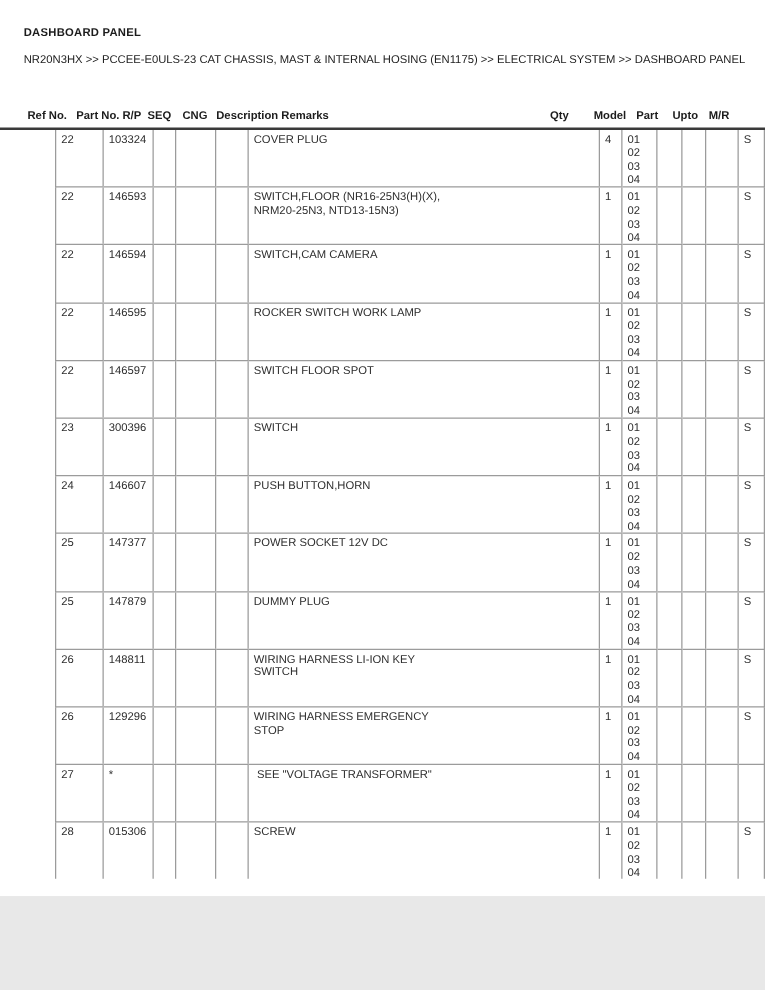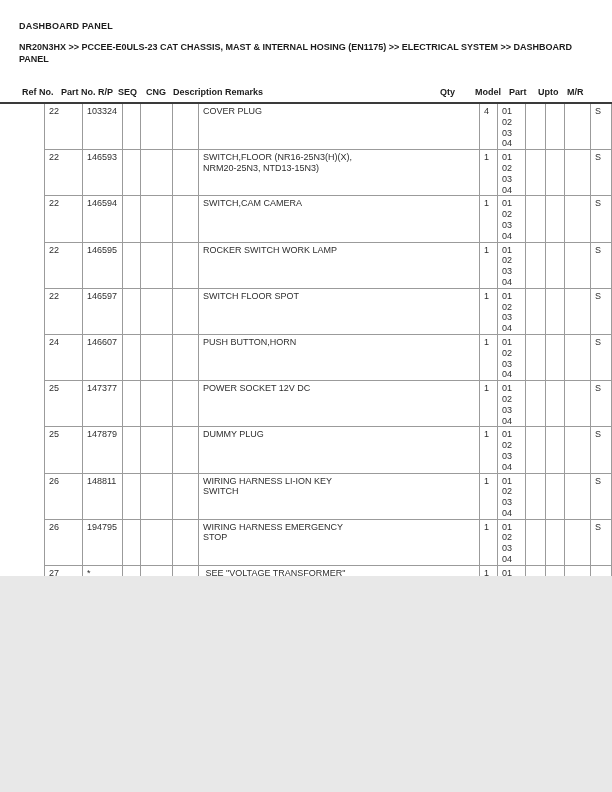--- a/index.html
+++ b/index.html
@@ -4,34 +4,34 @@
 <style>
   :root{
     --page-background:#ffffff;
     --text:#1c1c1c;
     --table-border:#9b9b9b;
     --header-rule:#3a3a3a;
   }
   html,body{margin:0;padding:0;background:#e8e8e8;}
   .page{
     position:relative;
-    width:612px;height:576px;
+    width:612px;height:717px;
     background:var(--page-background);
     overflow:hidden;
     font-family:"Liberation Sans","DejaVu Sans",sans-serif;
     color:var(--text);
   }
   .title{
     position:absolute;left:19px;top:21px;
     font-size:9px;font-weight:bold;letter-spacing:.2px;color:var(--text);
     white-space:nowrap;
   }
   .breadcrumb{
     position:absolute;left:19px;top:41px;width:578px;
-    font-size:9px;font-weight:bold;line-height:12px;color:var(--text);
+    font-size:9px;font-weight:normal;line-height:12px;color:var(--text);
   }
   .thead{position:absolute;left:0;top:87px;width:612px;height:15px;text-align:center;}
   .thead span{
     position:absolute;top:0;
     font-size:9px;font-weight:bold;color:var(--text);white-space:nowrap;
   }
   .h0{left:22px}.h1{left:61px}.h2{left:98px}.h3{left:118px}.h4{left:146px}
   .h5{left:173px}.h6{left:440px}.h7{left:475px}.h8{left:509px}.h9{left:538px}.h10{left:567px}
   .rule{
     position:absolute;left:0;top:102px;width:612px;height:2px;
@@ -182,20 +182,37 @@
     <td>01
 02
 03
 04</td>
     <td></td>
     <td></td>
     <td></td>
     <td>S</td>
   </tr>
 
+  <tr>
+    <td>23</td>
+    <td>300396</td>
+    <td></td>
+    <td></td>
+    <td></td>
+    <td>SWITCH</td>
+    <td>1</td>
+    <td>01
+02
+03
+04</td>
+    <td></td>
+    <td></td>
+    <td></td>
+    <td>S</td>
+  </tr>
 
   <tr>
     <td>24</td>
     <td>146607</td>
     <td></td>
     <td></td>
     <td></td>
     <td>PUSH BUTTON,HORN</td>
     <td>1</td>
     <td>01
@@ -258,21 +275,21 @@
 03
 04</td>
     <td></td>
     <td></td>
     <td></td>
     <td>S</td>
   </tr>
 
   <tr>
     <td>26</td>
-    <td>194795</td>
+    <td>129296</td>
     <td></td>
     <td></td>
     <td></td>
     <td>WIRING HARNESS EMERGENCY
 STOP</td>
     <td>1</td>
     <td>01
 02
 03
 04</td>

